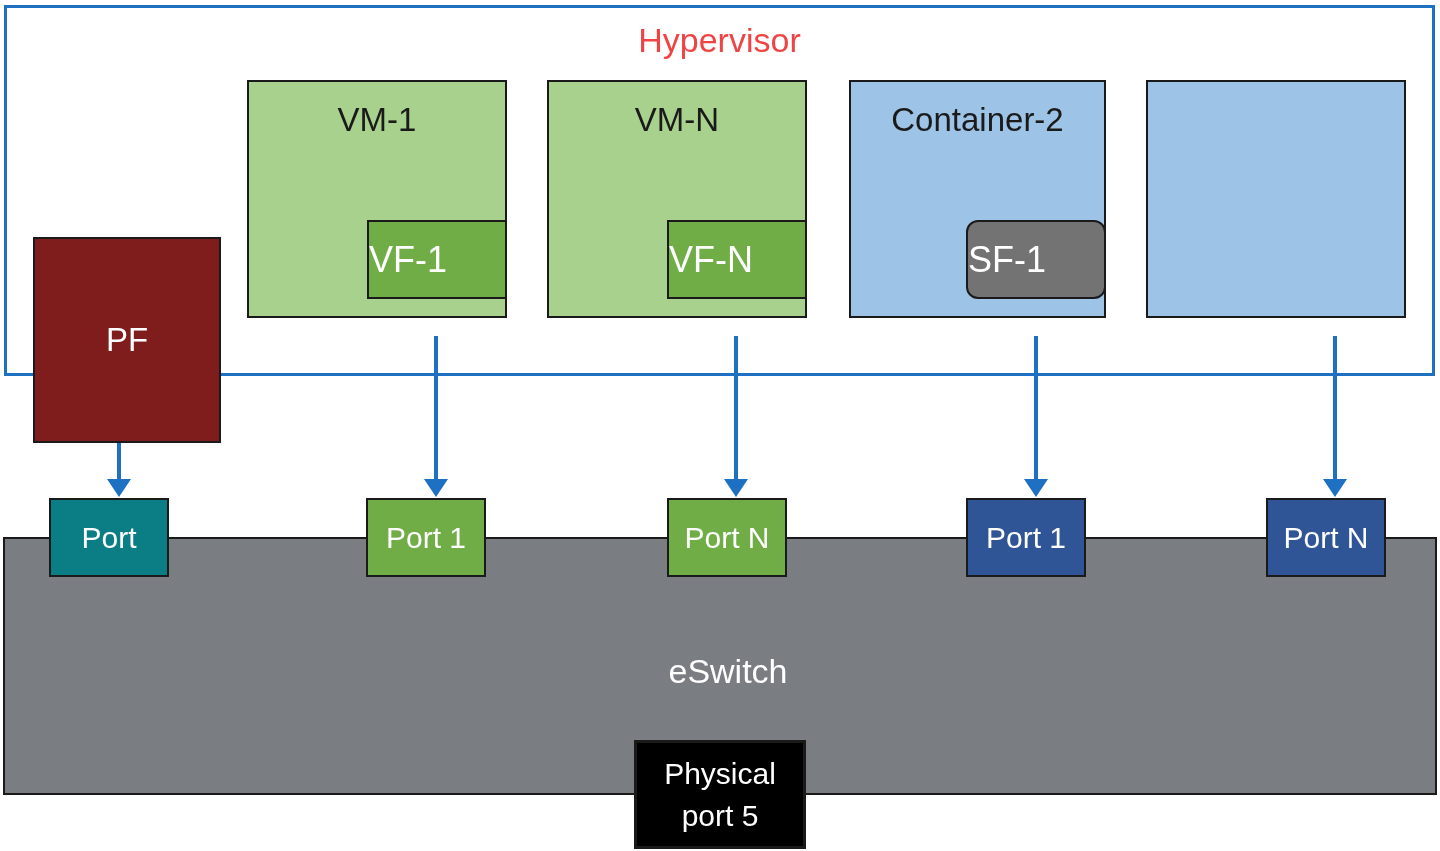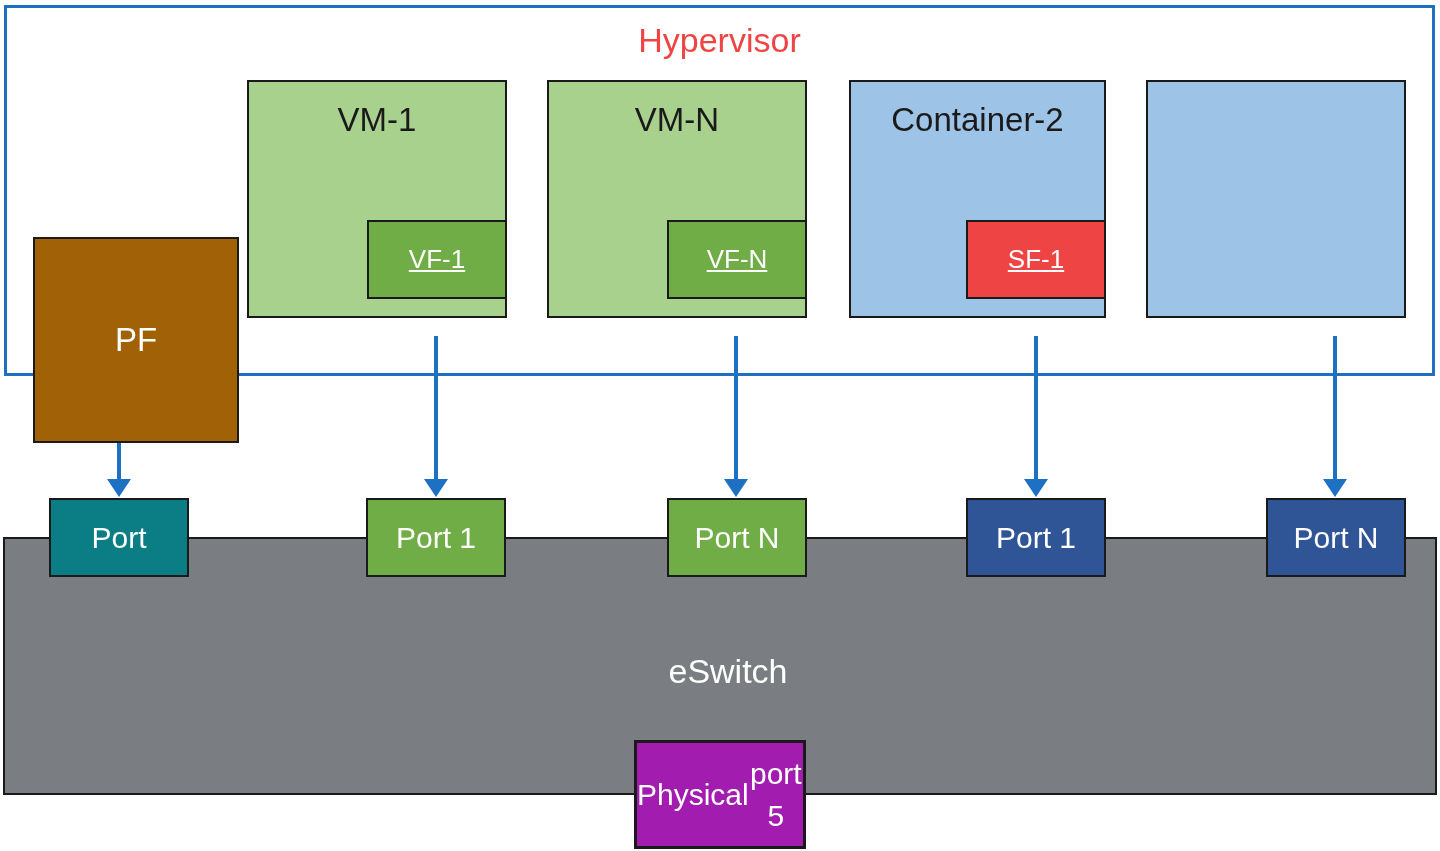--- a/index.html
+++ b/index.html
@@ -37,30 +37,30 @@
   .vm-1 { left: 247px; width: 260px; }
   .vm-n { left: 547px; width: 260px; }
   .container-1 { left: 849px; width: 257px; }
   .container-n { left: 1146px; width: 260px; }
 
   
   .func {
     position: absolute; box-sizing: border-box;
     right: -2px; bottom: 17px; width: 140px; height: 79px;
     border: 2px solid #1a1a1a;
-    color: #ffffff; font-size: 26px;
-    display: flex; align-items: center; justify-content: center; text-decoration: underline;
+    color: #ffffff; font-size: 36px;
+    display: flex; align-items: center; 
   }
   .func-green { background: #70ad47; }
-  .func-blue  { background: #ef4444; }
+  .func-blue  { background: #737373; border-radius: 12px; }
 
   
   .pf {
-    left: 33px; top: 237px; width: 206px; height: 206px;
-    background: #a16207;
+    left: 33px; top: 237px; width: 188px; height: 206px;
+    background: #7f1d1d;
     color: #ffffff; font-size: 33px;
     display: flex; align-items: center; justify-content: center;
   }
 
   
   .arrow { position: absolute; width: 24px; }
   .arrow .stem {
     position: absolute; left: 10px; top: 0; width: 4px; bottom: 14px;
     background: #1e70c2;
   }
@@ -78,40 +78,40 @@
     background: #7a7d81;
     border: 2px solid #1a1a1a;
   }
   .eswitch-label {
     position: absolute; left: 0; right: 0; top: 113px;
     text-align: center; color: #ffffff; font-size: 34px; margin-left: 16px;
   }
 
   
   .port {
-    top: 498px; width: 140px; height: 79px;
+    top: 498px; width: 120px; height: 79px;
     color: #ffffff; font-size: 30px;
     display: flex; align-items: center; justify-content: center;
   }
   .port-teal  { background: #0b7e85; }
   .port-green { background: #70ad47; }
   .port-blue  { background: #2f5597; }
   .port-pf   { left: 49px; }
   .port-vf1  { left: 366px; }
   .port-vfn  { left: 667px; }
   .port-sf1  { left: 966px; }
   .port-sfn  { left: 1266px; }
 
   
   .physical-port {
     left: 634px; top: 740px; width: 172px; height: 109px;
-    background: #a21caf;
+    background: #000000;
     border: 3px solid #1a1a1a;
     color: #ffffff; font-size: 30px; line-height: 1.4;
-    display: flex; flex-direction: row; align-items: center; justify-content: center;
+    display: flex; flex-direction: column; align-items: center; justify-content: center;
     text-align: center;
   }
 </style>
 </head>
 <body>
 
 <div class="canvas">
 
   <div class="abs hypervisor">
     <div class="hypervisor-title">Hypervisor</div>

